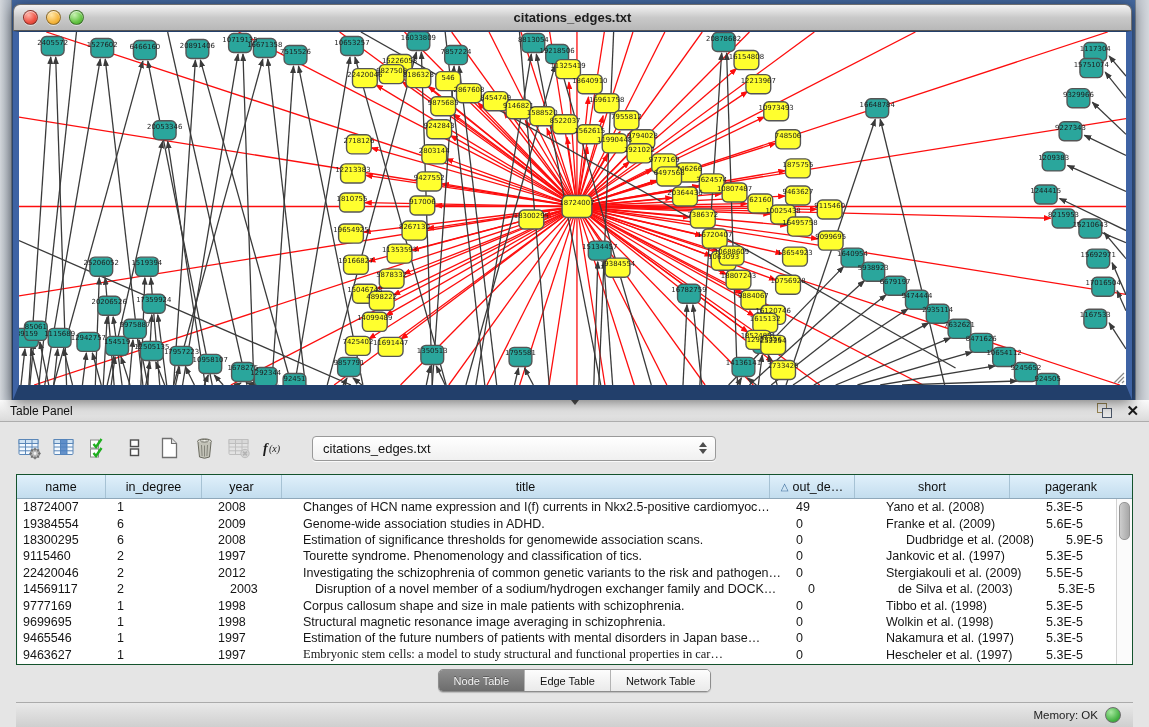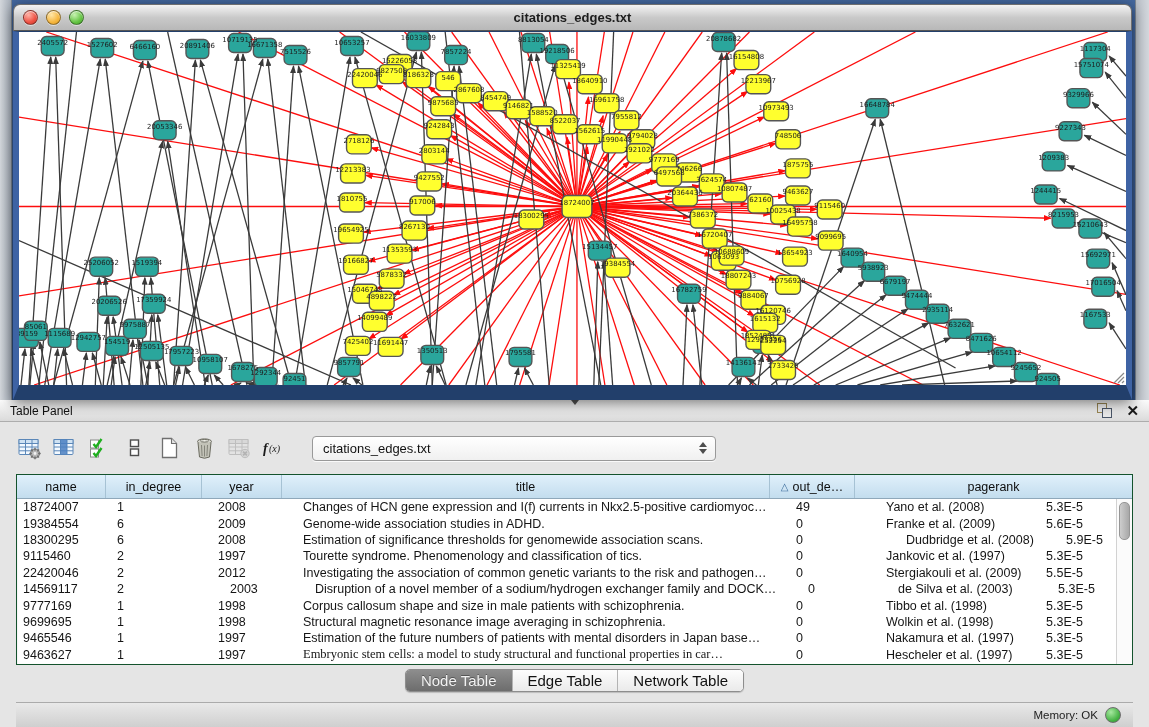--- a/index.html
+++ b/index.html
@@ -51,21 +51,21 @@
   .th{display:flex;align-items:center;justify-content:center;border-right:1px solid #a6c2d4;color:#0d0d0d;flex:none;gap:4px;}
   .th.last{flex:1;border-right:none;}
   .sort-tri{font-size:10px;color:#3f6f9e;line-height:10px;}
   .tbody{flex:1;overflow:hidden;font-size:12.5px;color:#151515;}
   .tr{display:flex;height:16.4px;align-items:center;}
   .td{padding-left:6px;white-space:nowrap;overflow:hidden;flex:none;}
   .vscroll{position:absolute;right:0;top:24px;bottom:0;width:15px;background:#fbfbfb;border-left:1px solid #d2d2d2;}
   .vthumb{margin:3px 2px;width:9px;height:36px;background:linear-gradient(90deg,#cdcdcd,#a8a8a8);border:1px solid #969696;border-radius:5px;}
   .tabs-row{height:31px;display:flex;justify-content:center;align-items:center;flex:none;}
   .seg{display:flex;border:1px solid #8d8d8d;border-radius:5px;overflow:hidden;background:#fff;box-shadow:0 1px 1px rgba(0,0,0,.18);}
-  .seg-btn{padding:0 15px;font-size:15px;height:21px;display:flex;align-items:center;border-right:1px solid #b3b3b3;
+  .seg-btn{padding:0 15px;font-size:11px;height:21px;display:flex;align-items:center;border-right:1px solid #b3b3b3;
       background:linear-gradient(#fdfdfd,#eaeaea);color:#111;cursor:default;}
   .seg-btn:last-child{border-right:none;}
   .seg-btn.active{background:linear-gradient(#8d8d8d,#6d6d6d);color:#f2f2f2;text-shadow:0 -1px 0 rgba(0,0,0,.35);}
   .status-bar{margin-top:auto;height:24px;flex:none;background:linear-gradient(#e9e9e9,#cfcfcf);border-top:1px solid #ababab;
       display:flex;justify-content:flex-end;align-items:center;padding-right:12px;font-size:11.5px;color:#222;gap:7px;}
   .mem-dot{width:14px;height:14px;border-radius:50%;border:1px solid #6d6d6d;
       background:radial-gradient(circle at 35% 30%,#a7e8a0,#45b244 65%,#2f8f30);}
 </style>
 </head>
 <body>
@@ -685,30 +685,33 @@
           <div class="th" style="width: 79px;">
             <span>year</span>
           </div>
           <div class="th" style="width: 487px;">
             <span>title</span>
           </div>
           <div class="th" style="width: 84px;">
             <span class="sort-tri">△</span>
             <span>out_de…</span>
           </div>
+          <div class="th" style="width: 154px;">
+            <span>short</span>
+          </div>
           <div class="th last">
             <span>pagerank</span>
           </div>
         </div>
       <div class="tbody" id="tbody">
           <div class="tr">
             <div class="td" style="width: 88px;">18724007</div>
             <div class="td" style="width: 95px;">1</div>
             <div class="td" style="width: 79px;">2008</div>
-            <div class="td" style="width: 487px;">Changes of HCN gene expression and I(f) currents in Nkx2.5-positive cardiomyoc…</div>
+            <div class="td" style="width: 487px;">Changes of HCN name expression and I(f) currents in Nkx2.5-positive cardiomyoc…</div>
             <div class="td" style="width: 84px;">49</div>
             <div class="td" style="width: 154px;">Yano et al. (2008)</div>
             <div class="td" style="width: 100px;">5.3E-5</div>
           </div>
           <div class="tr">
             <div class="td" style="width: 88px;">19384554</div>
             <div class="td" style="width: 95px;">6</div>
             <div class="td" style="width: 79px;">2009</div>
             <div class="td" style="width: 487px;">Genome-wide association studies in ADHD.</div>
             <div class="td" style="width: 84px;">0</div>
@@ -730,21 +733,21 @@
             <div class="td" style="width: 79px;">1997</div>
             <div class="td" style="width: 487px;">Tourette syndrome. Phenomenology and classification of tics.</div>
             <div class="td" style="width: 84px;">0</div>
             <div class="td" style="width: 154px;">Jankovic et al. (1997)</div>
             <div class="td" style="width: 100px;">5.3E-5</div>
           </div>
           <div class="tr">
             <div class="td" style="width: 88px;">22420046</div>
             <div class="td" style="width: 95px;">2</div>
             <div class="td" style="width: 79px;">2012</div>
-            <div class="td" style="width: 487px;">Investigating the association of common genetic variants to the risk and pathogen…</div>
+            <div class="td" style="width: 487px;">Investigating the schizophrenia of common genetic variants to the risk and pathogen…</div>
             <div class="td" style="width: 84px;">0</div>
             <div class="td" style="width: 154px;">Stergiakouli et al. (2009)</div>
             <div class="td" style="width: 100px;">5.5E-5</div>
           </div>
           <div class="tr">
             <div class="td" style="width: 88px;">14569117</div>
             <div class="td" style="width: 95px;">2</div>
             <div class="td" style="width: 79px; margin-left: 12px;">2003</div>
             <div class="td" style="width: 487px;">Disruption of a novel member of a sodium/hydrogen exchanger family and DOCK…</div>
             <div class="td" style="width: 84px;">0</div>

